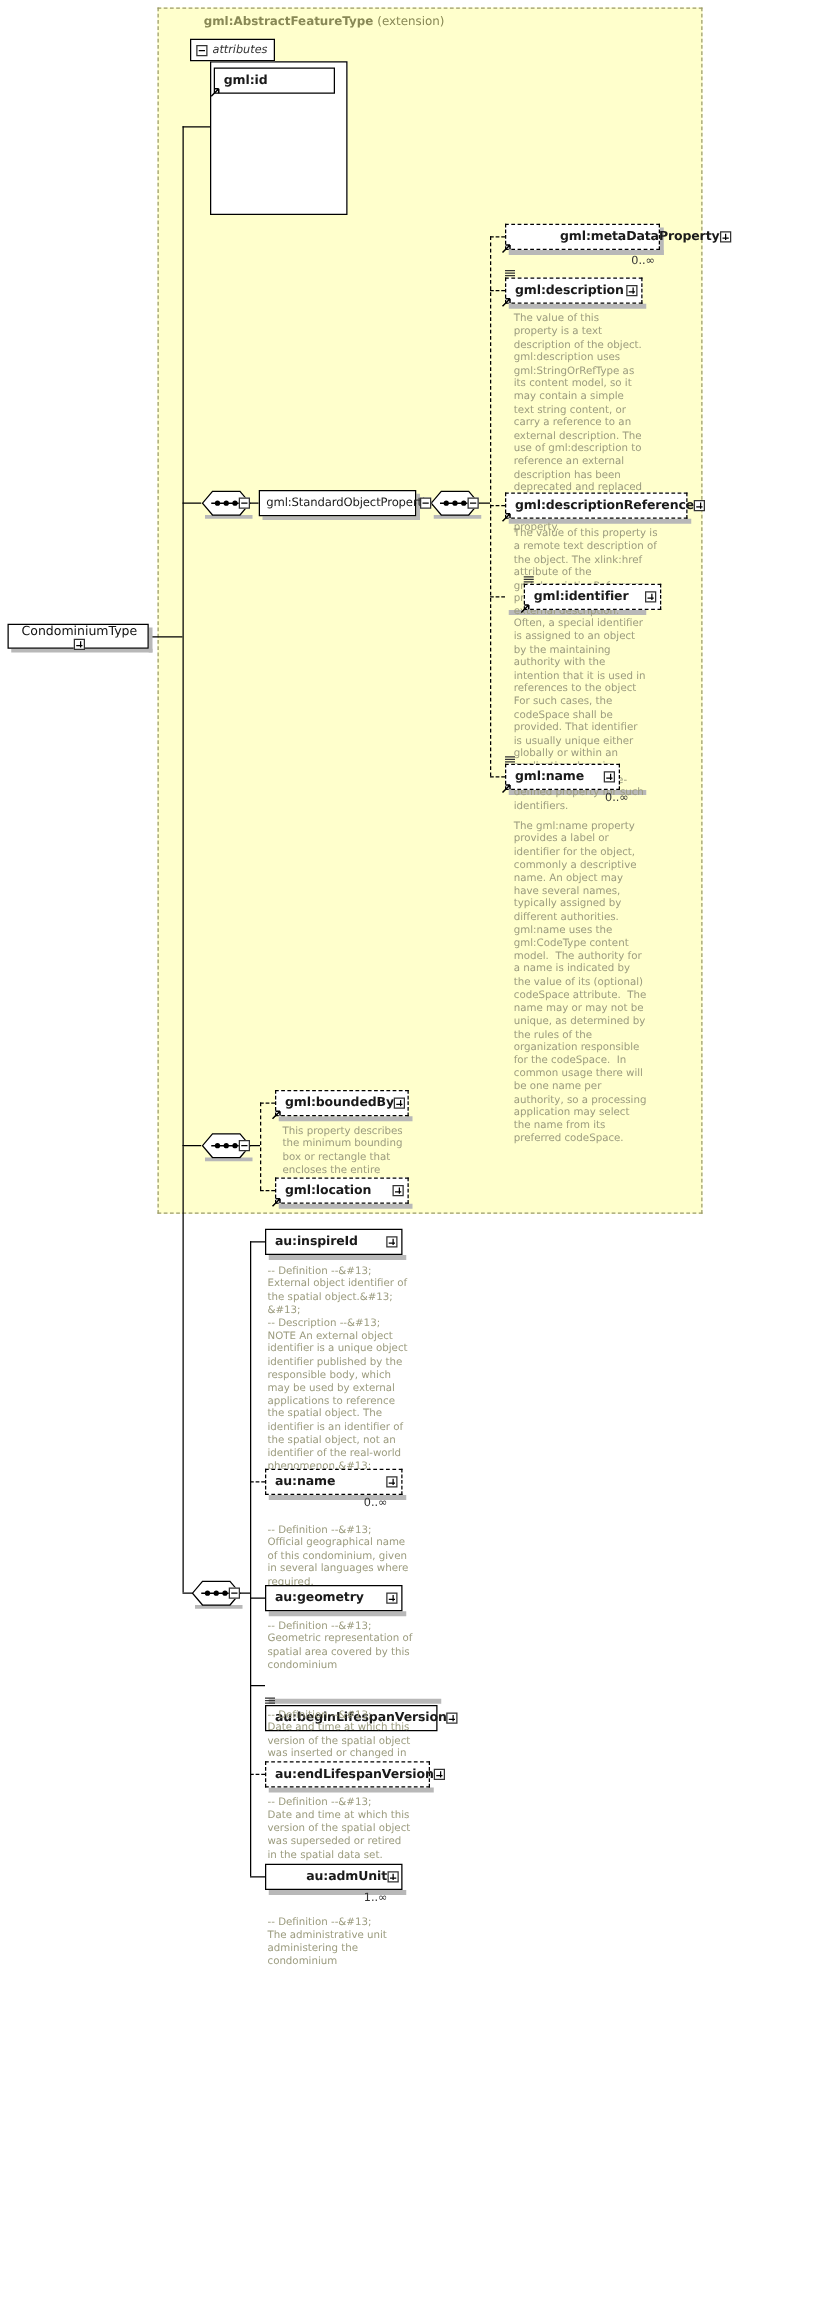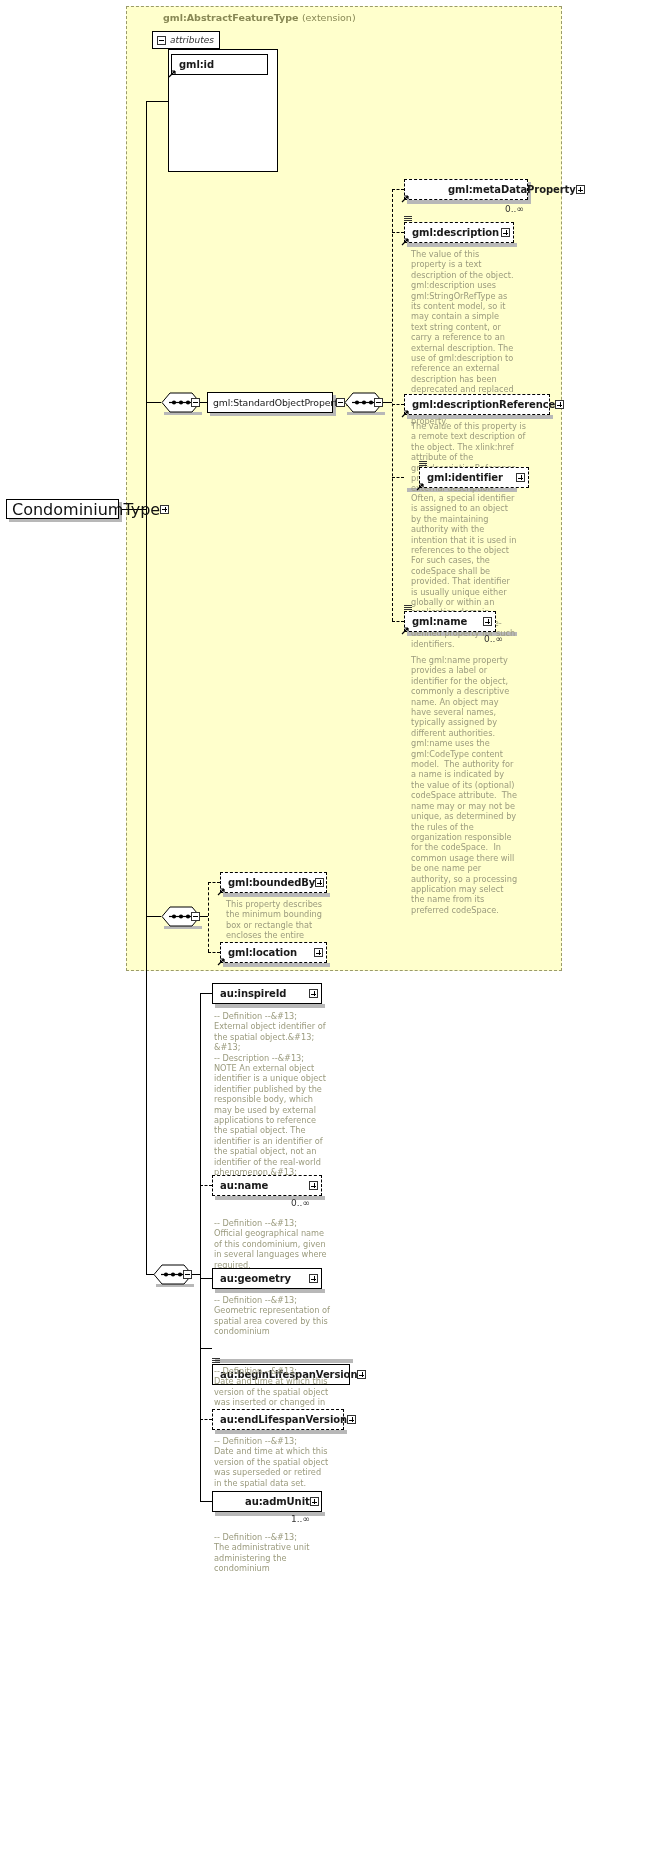--- a/index.html
+++ b/index.html
@@ -154,24 +154,25 @@
 
   
   .typebox {
     position: absolute;
     border: 1px solid #000;
     background: #ffffff;
     height: 20px;
     display: flex;
     align-items: center;
     padding: 0 3px 0 5px;
-    font-size: 16px;
+    font-size: 10px;
     color: #111;
     z-index: 4;
     white-space: nowrap;
+    flex-direction: column;
   }
 
   
   .ln {
     position: absolute;
     z-index: 1;
   }
   .ln.h-solid { height: 0; border-top: 1px solid #000; }
   .ln.v-solid { width: 0; border-left: 1px solid #000; }
   .ln.h-dash  { height: 0; border-top: 1px dashed #000; }

